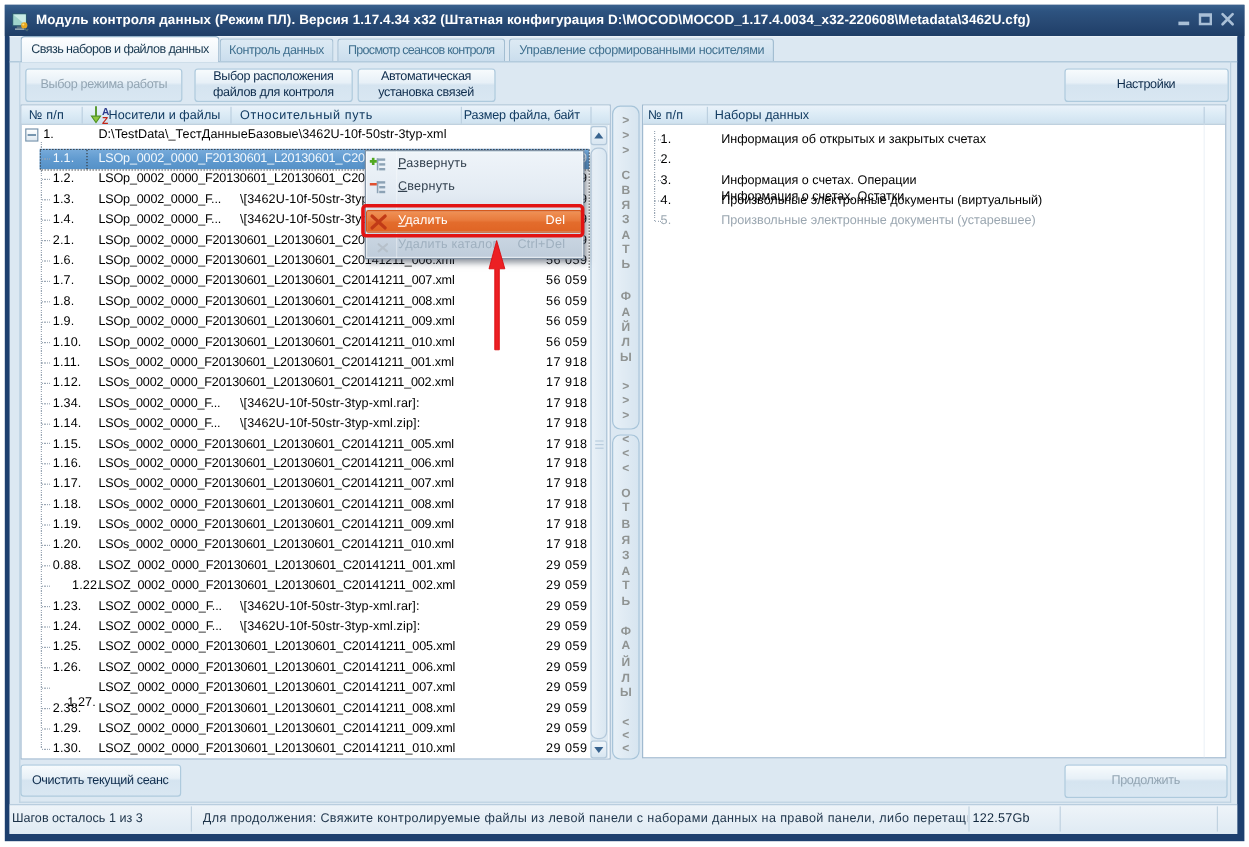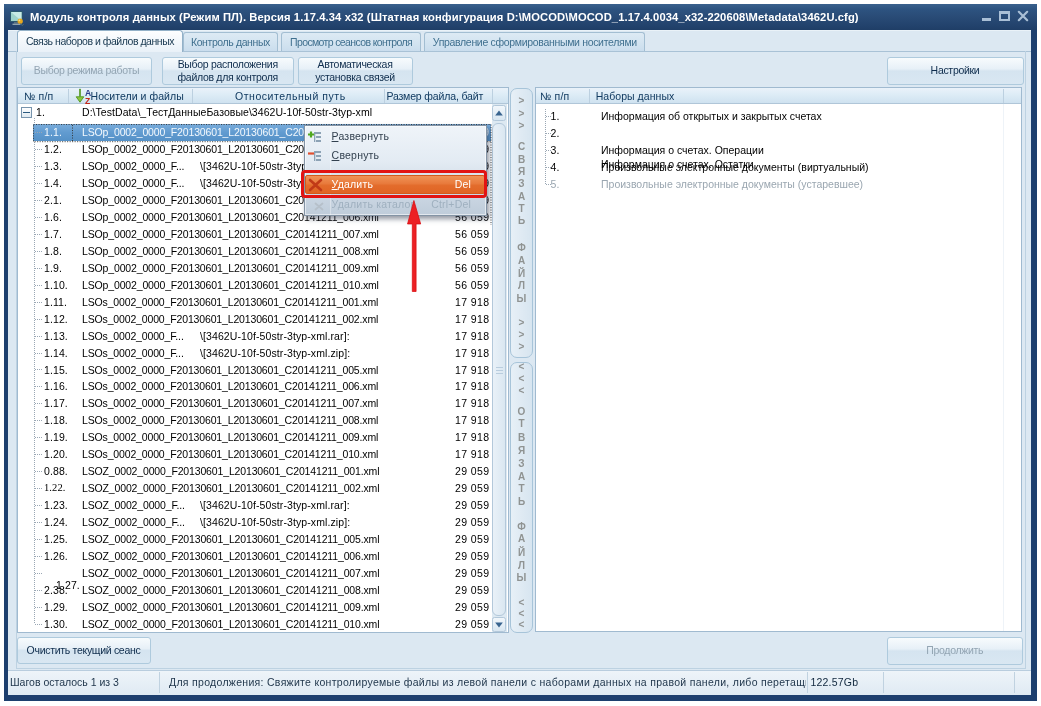--- a/index.html
+++ b/index.html
@@ -36,21 +36,21 @@
 <div style="position:absolute;left:297.5px;top:56.5px;width:115px;height:28px;background:linear-gradient(180deg,#f7fbfd 0%,#e7f0f7 42%,#d5e4f0 50%,#d9e7f2 100%);border:1px solid #aecadd;border-radius:3px;color:#0e2c4c;display:flex;align-items:center;justify-content:center;text-align:center;line-height:13px;letter-spacing:-0.3px;white-space:pre;">Автоматическая<br>установка связей</div>
 <div style="position:absolute;left:886.5px;top:56.5px;width:137px;height:28px;background:linear-gradient(180deg,#f7fbfd 0%,#e7f0f7 42%,#d5e4f0 50%,#d9e7f2 100%);border:1px solid #aecadd;border-radius:3px;color:#0e2c4c;display:flex;align-items:center;justify-content:center;text-align:center;line-height:13px;letter-spacing:-0.3px;white-space:pre;">Настройки</div>
 <div style="position:absolute;left:17px;top:86.8px;width:491.5px;height:546.5px;border:1px solid #a0bad0;background:#fff;"></div>
 <div style="position:absolute;left:18px;top:87.8px;width:489.5px;height:16.60000000000001px;background:linear-gradient(180deg,#eaf2fa 0%,#ddecf6 45%,#cfe2f0 100%);border-bottom:1px solid #b0c6d8;"></div>
 <div style="position:absolute;left:68px;top:89.3px;width:1px;height:13.600000000000009px;background:#bcd0e0;"></div>
 <div style="position:absolute;left:192px;top:89.3px;width:1px;height:13.600000000000009px;background:#bcd0e0;"></div>
 <div style="position:absolute;left:384px;top:89.3px;width:1px;height:13.600000000000009px;background:#bcd0e0;"></div>
 <div style="position:absolute;left:491.5px;top:89.3px;width:1px;height:13.600000000000009px;background:#bcd0e0;"></div>
 <div style="position:absolute;left:24px;top:88.6px;height:14.800000000000008px;color:#113a60;line-height:14.800000000000008px;letter-spacing:0.2px;white-space:pre;">№ п/п</div>
 <div style="position:absolute;left:90.5px;top:88.6px;height:14.800000000000008px;color:#113a60;line-height:14.800000000000008px;letter-spacing:0.05px;white-space:pre;">Носители и файлы</div>
-<div style="position:absolute;left:200px;top:88.6px;height:14.800000000000008px;color:#113a60;line-height:14.800000000000008px;letter-spacing:0.55px;white-space:pre;margin-left:35px;">Относительный путь</div>
+<div style="position:absolute;left:200px;top:88.6px;height:14.800000000000008px;color:#113a60;line-height:14.800000000000008px;letter-spacing:0.55px;white-space:pre;">Относительный путь</div>
 <div style="position:absolute;left:380px;top:88.6px;width:109.5px;height:14.800000000000008px;color:#113a60;line-height:14.800000000000008px;letter-spacing:-0.15px;white-space:pre;text-align:center;">Размер файла, байт</div>
 <svg class="r" style="left:73px;top:88px" width="19" height="16" viewBox="0 0 19 16">
 <path d="M6.7 1 L6.7 8.8 L3.2 8.8 L7 14.2 L10.8 8.8 L7.3 8.8 L7.3 1 Z" fill="#8dc63f" stroke="#4f9423" stroke-width="0.9"></path>
 <text x="12" y="7.5" font-size="8.5" font-weight="bold" fill="#2b3c8c" font-family="Liberation Sans">A</text>
 <text x="12" y="15.5" font-size="8.5" font-weight="bold" fill="#c22618" font-family="Liberation Sans">Z</text>
 </svg>
 <div style="position:absolute;left:34px;top:118px;width:1px;height:506.225px;background-image:repeating-linear-gradient(180deg,#9aa7b4 0,#9aa7b4 1px,transparent 1px,transparent 2px);"></div>
 <div style="position:absolute;left:21px;top:107.2px;width:11px;height:11px;border:1px solid #7794ad;background:linear-gradient(180deg,#fff,#dfe9f1);"></div>
 <div style="position:absolute;left:23.4px;top:112.3px;width:6.2px;height:1.2px;background:#2a5a80;"></div>
 <div style="position:absolute;left:36px;top:104.4px;width:40px;height:17px;line-height:17px;color:#000;letter-spacing:0.1px;white-space:pre;">1.</div>
@@ -100,21 +100,21 @@
 <div style="position:absolute;left:380px;top:276.75px;width:109.6px;height:16.95px;line-height:16.95px;color:#000;text-align:right;letter-spacing:0.4px;white-space:pre;">56 059</div>
 <div style="position:absolute;left:34.5px;top:301.675px;width:7px;height:1px;background-image:repeating-linear-gradient(90deg,#9aa7b4 0,#9aa7b4 1px,transparent 1px,transparent 2px);"></div>
 <div style="position:absolute;left:44px;top:293.7px;width:52px;height:16.95px;line-height:16.95px;color:#000;letter-spacing:0.1px;white-space:pre;">1.11.</div>
 <div style="position:absolute;left:82px;top:293.7px;height:16.95px;line-height:16.95px;color:#000;letter-spacing:-0.15px;white-space:pre;">LSOs_0002_0000_F20130601_L20130601_C20141211_001.xml</div>
 <div style="position:absolute;left:380px;top:293.7px;width:109.6px;height:16.95px;line-height:16.95px;color:#000;text-align:right;letter-spacing:0.4px;white-space:pre;">17 918</div>
 <div style="position:absolute;left:34.5px;top:318.625px;width:7px;height:1px;background-image:repeating-linear-gradient(90deg,#9aa7b4 0,#9aa7b4 1px,transparent 1px,transparent 2px);"></div>
 <div style="position:absolute;left:44px;top:310.65px;width:52px;height:16.95px;line-height:16.95px;color:#000;letter-spacing:0.1px;white-space:pre;">1.12.</div>
 <div style="position:absolute;left:82px;top:310.65px;height:16.95px;line-height:16.95px;color:#000;letter-spacing:-0.15px;white-space:pre;">LSOs_0002_0000_F20130601_L20130601_C20141211_002.xml</div>
 <div style="position:absolute;left:380px;top:310.65px;width:109.6px;height:16.95px;line-height:16.95px;color:#000;text-align:right;letter-spacing:0.4px;white-space:pre;">17 918</div>
 <div style="position:absolute;left:34.5px;top:335.575px;width:7px;height:1px;background-image:repeating-linear-gradient(90deg,#9aa7b4 0,#9aa7b4 1px,transparent 1px,transparent 2px);"></div>
-<div style="position:absolute;left:44px;top:327.59999999999997px;width:52px;height:16.95px;line-height:16.95px;color:#000;letter-spacing:0.1px;white-space:pre;">1.13.</div>
+<div style="position:absolute;left:44px;top:327.59999999999997px;width:52px;height:16.95px;line-height:16.95px;color:#000;letter-spacing:0.1px;white-space:pre;">1.34.</div>
 <div style="position:absolute;left:82px;top:327.59999999999997px;height:16.95px;line-height:16.95px;color:#000;letter-spacing:-0.15px;white-space:pre;">LSOs_0002_0000_F...</div>
 <div style="position:absolute;left:200px;top:327.59999999999997px;height:16.95px;line-height:16.95px;color:#000;letter-spacing:0.1px;white-space:pre;">\[3462U-10f-50str-3typ-xml.rar]:</div>
 <div style="position:absolute;left:380px;top:327.59999999999997px;width:109.6px;height:16.95px;line-height:16.95px;color:#000;text-align:right;letter-spacing:0.4px;white-space:pre;">17 918</div>
 <div style="position:absolute;left:34.5px;top:352.52500000000003px;width:7px;height:1px;background-image:repeating-linear-gradient(90deg,#9aa7b4 0,#9aa7b4 1px,transparent 1px,transparent 2px);"></div>
 <div style="position:absolute;left:44px;top:344.55px;width:52px;height:16.95px;line-height:16.95px;color:#000;letter-spacing:0.1px;white-space:pre;">1.14.</div>
 <div style="position:absolute;left:82px;top:344.55px;height:16.95px;line-height:16.95px;color:#000;letter-spacing:-0.15px;white-space:pre;">LSOs_0002_0000_F...</div>
 <div style="position:absolute;left:200px;top:344.55px;height:16.95px;line-height:16.95px;color:#000;letter-spacing:0.1px;white-space:pre;">\[3462U-10f-50str-3typ-xml.zip]:</div>
 <div style="position:absolute;left:380px;top:344.55px;width:109.6px;height:16.95px;line-height:16.95px;color:#000;text-align:right;letter-spacing:0.4px;white-space:pre;">17 918</div>
 <div style="position:absolute;left:34.5px;top:369.475px;width:7px;height:1px;background-image:repeating-linear-gradient(90deg,#9aa7b4 0,#9aa7b4 1px,transparent 1px,transparent 2px);"></div>
 <div style="position:absolute;left:44px;top:361.5px;width:52px;height:16.95px;line-height:16.95px;color:#000;letter-spacing:0.1px;white-space:pre;">1.15.</div>
@@ -138,21 +138,21 @@
 <div style="position:absolute;left:380px;top:429.29999999999995px;width:109.6px;height:16.95px;line-height:16.95px;color:#000;text-align:right;letter-spacing:0.4px;white-space:pre;">17 918</div>
 <div style="position:absolute;left:34.5px;top:454.225px;width:7px;height:1px;background-image:repeating-linear-gradient(90deg,#9aa7b4 0,#9aa7b4 1px,transparent 1px,transparent 2px);"></div>
 <div style="position:absolute;left:44px;top:446.25px;width:52px;height:16.95px;line-height:16.95px;color:#000;letter-spacing:0.1px;white-space:pre;">1.20.</div>
 <div style="position:absolute;left:82px;top:446.25px;height:16.95px;line-height:16.95px;color:#000;letter-spacing:-0.15px;white-space:pre;">LSOs_0002_0000_F20130601_L20130601_C20141211_010.xml</div>
 <div style="position:absolute;left:380px;top:446.25px;width:109.6px;height:16.95px;line-height:16.95px;color:#000;text-align:right;letter-spacing:0.4px;white-space:pre;">17 918</div>
 <div style="position:absolute;left:34.5px;top:471.175px;width:7px;height:1px;background-image:repeating-linear-gradient(90deg,#9aa7b4 0,#9aa7b4 1px,transparent 1px,transparent 2px);"></div>
 <div style="position:absolute;left:44px;top:463.2px;width:52px;height:16.95px;line-height:16.95px;color:#000;letter-spacing:0.1px;white-space:pre;">0.88.</div>
 <div style="position:absolute;left:82px;top:463.2px;height:16.95px;line-height:16.95px;color:#000;letter-spacing:-0.15px;white-space:pre;">LSOZ_0002_0000_F20130601_L20130601_C20141211_001.xml</div>
 <div style="position:absolute;left:380px;top:463.2px;width:109.6px;height:16.95px;line-height:16.95px;color:#000;text-align:right;letter-spacing:0.4px;white-space:pre;">29 059</div>
 <div style="position:absolute;left:34.5px;top:488.125px;width:7px;height:1px;background-image:repeating-linear-gradient(90deg,#9aa7b4 0,#9aa7b4 1px,transparent 1px,transparent 2px);"></div>
-<div style="position:absolute;left:44px;top:480.15px;width:52px;height:16.95px;line-height:16.95px;color:#000;letter-spacing:0.1px;white-space:pre;font-family:Liberation Serif, serif;">1.22.</div>
+<div style="position:absolute;left:60px;top:480.15px;width:52px;height:16.95px;line-height:16.95px;color:#000;letter-spacing:0.1px;white-space:pre;">1.22.</div>
 <div style="position:absolute;left:82px;top:480.15px;height:16.95px;line-height:16.95px;color:#000;letter-spacing:-0.15px;white-space:pre;">LSOZ_0002_0000_F20130601_L20130601_C20141211_002.xml</div>
 <div style="position:absolute;left:380px;top:480.15px;width:109.6px;height:16.95px;line-height:16.95px;color:#000;text-align:right;letter-spacing:0.4px;white-space:pre;">29 059</div>
 <div style="position:absolute;left:34.5px;top:505.075px;width:7px;height:1px;background-image:repeating-linear-gradient(90deg,#9aa7b4 0,#9aa7b4 1px,transparent 1px,transparent 2px);"></div>
 <div style="position:absolute;left:44px;top:497.09999999999997px;width:52px;height:16.95px;line-height:16.95px;color:#000;letter-spacing:0.1px;white-space:pre;">1.23.</div>
 <div style="position:absolute;left:82px;top:497.09999999999997px;height:16.95px;line-height:16.95px;color:#000;letter-spacing:-0.15px;white-space:pre;">LSOZ_0002_0000_F...</div>
 <div style="position:absolute;left:200px;top:497.09999999999997px;height:16.95px;line-height:16.95px;color:#000;letter-spacing:0.1px;white-space:pre;">\[3462U-10f-50str-3typ-xml.rar]:</div>
 <div style="position:absolute;left:380px;top:497.09999999999997px;width:109.6px;height:16.95px;line-height:16.95px;color:#000;text-align:right;letter-spacing:0.4px;white-space:pre;">29 059</div>
 <div style="position:absolute;left:34.5px;top:522.025px;width:7px;height:1px;background-image:repeating-linear-gradient(90deg,#9aa7b4 0,#9aa7b4 1px,transparent 1px,transparent 2px);"></div>
 <div style="position:absolute;left:44px;top:514.05px;width:52px;height:16.95px;line-height:16.95px;color:#000;letter-spacing:0.1px;white-space:pre;">1.24.</div>
 <div style="position:absolute;left:82px;top:514.05px;height:16.95px;line-height:16.95px;color:#000;letter-spacing:-0.15px;white-space:pre;">LSOZ_0002_0000_F...</div>

